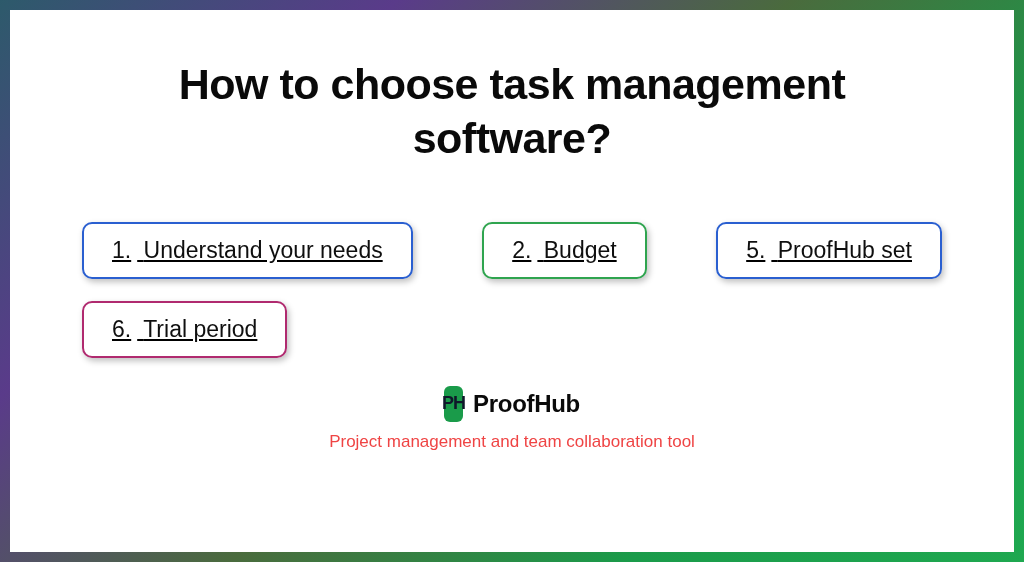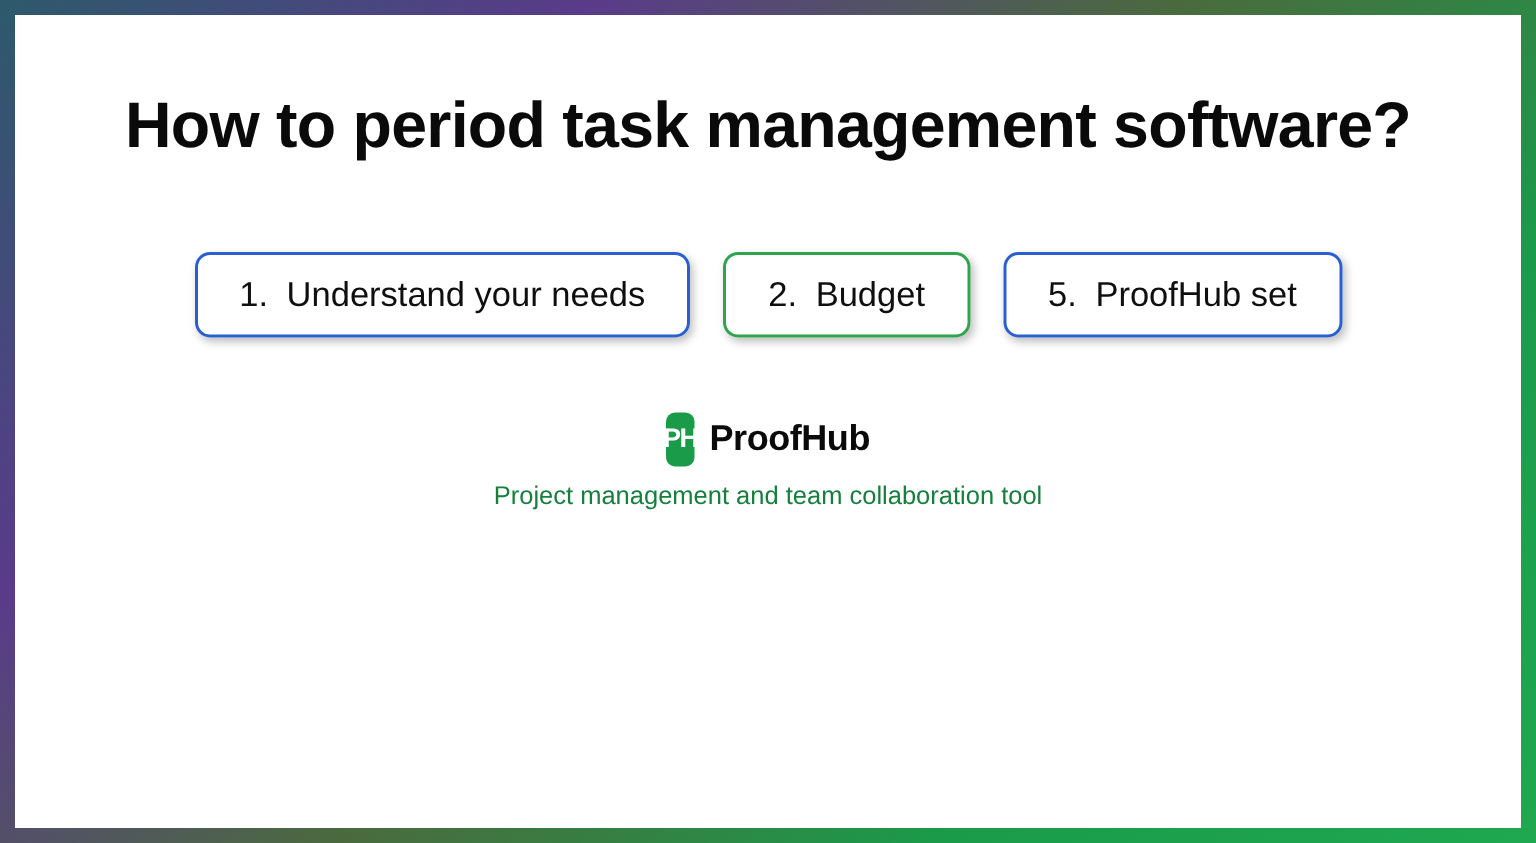--- a/index.html
+++ b/index.html
@@ -28,22 +28,23 @@
     line-height: 1.25;
     letter-spacing: -0.5px;
     margin-bottom: 56px;
     max-width: 860px;
   }
   .pills {
     display: flex;
     flex-wrap: wrap;
     justify-content: space-between;
     gap: 22px 22px;
-    margin-bottom: 50px;
+    margin-bottom: 28px;
     max-width: 860px;
+    text-decoration: underline;
   }
   .pill {
     border: 2px solid;
     border-radius: 10px;
     padding: 13px 28px;
     font-size: 23px;
     font-weight: 500;
     color: #0f0f0f;
     box-shadow: 2px 3px 6px rgba(0,0,0,0.25);
     white-space: nowrap;
@@ -60,51 +61,52 @@
     display: flex;
     align-items: center;
     gap: 10px;
     margin-bottom: 10px;
   }
   .brand-logo {
     width: 19px;
     height: 36px;
     background: #1a9b4a;
     border-radius: 6px;
-    color: #ffffff;
+    color: #0f172a;
     font-weight: 800;
     font-size: 18px;
     display: flex;
     align-items: center;
     justify-content: center;
     letter-spacing: -1px;
   }
   .brand-name {
     font-size: 24px;
     font-weight: 700;
     color: #0a0a0a;
     letter-spacing: -0.3px;
   }
   .tagline {
     font-size: 17px;
-    color: #15803d;
+    color: #ef4444;
     font-weight: 400;
   }
 </style>
 </head>
 <body>
 
 <div class="inner">
 
-  <h1 class="title">How to period task management software?</h1>
+  <h1 class="title">How to choose task management software?</h1>
 
   <div class="pills">
       <div class="pill c-blue"><span class="pill-num">1.</span> <span>Understand your needs</span></div>
       <div class="pill c-green"><span class="pill-num">2.</span> <span>Budget</span></div>
       <div class="pill c-blue2"><span class="pill-num">5.</span> <span>ProofHub set</span></div>
+      <div class="pill c-magenta"><span class="pill-num">6.</span> <span>Trial period</span></div>
     </div>
 
   <div class="brand">
     <div class="brand-logo">PH</div>
     <div class="brand-name">ProofHub</div>
   </div>
 
   <div class="tagline">Project management and team collaboration tool</div>
 
 </div>

